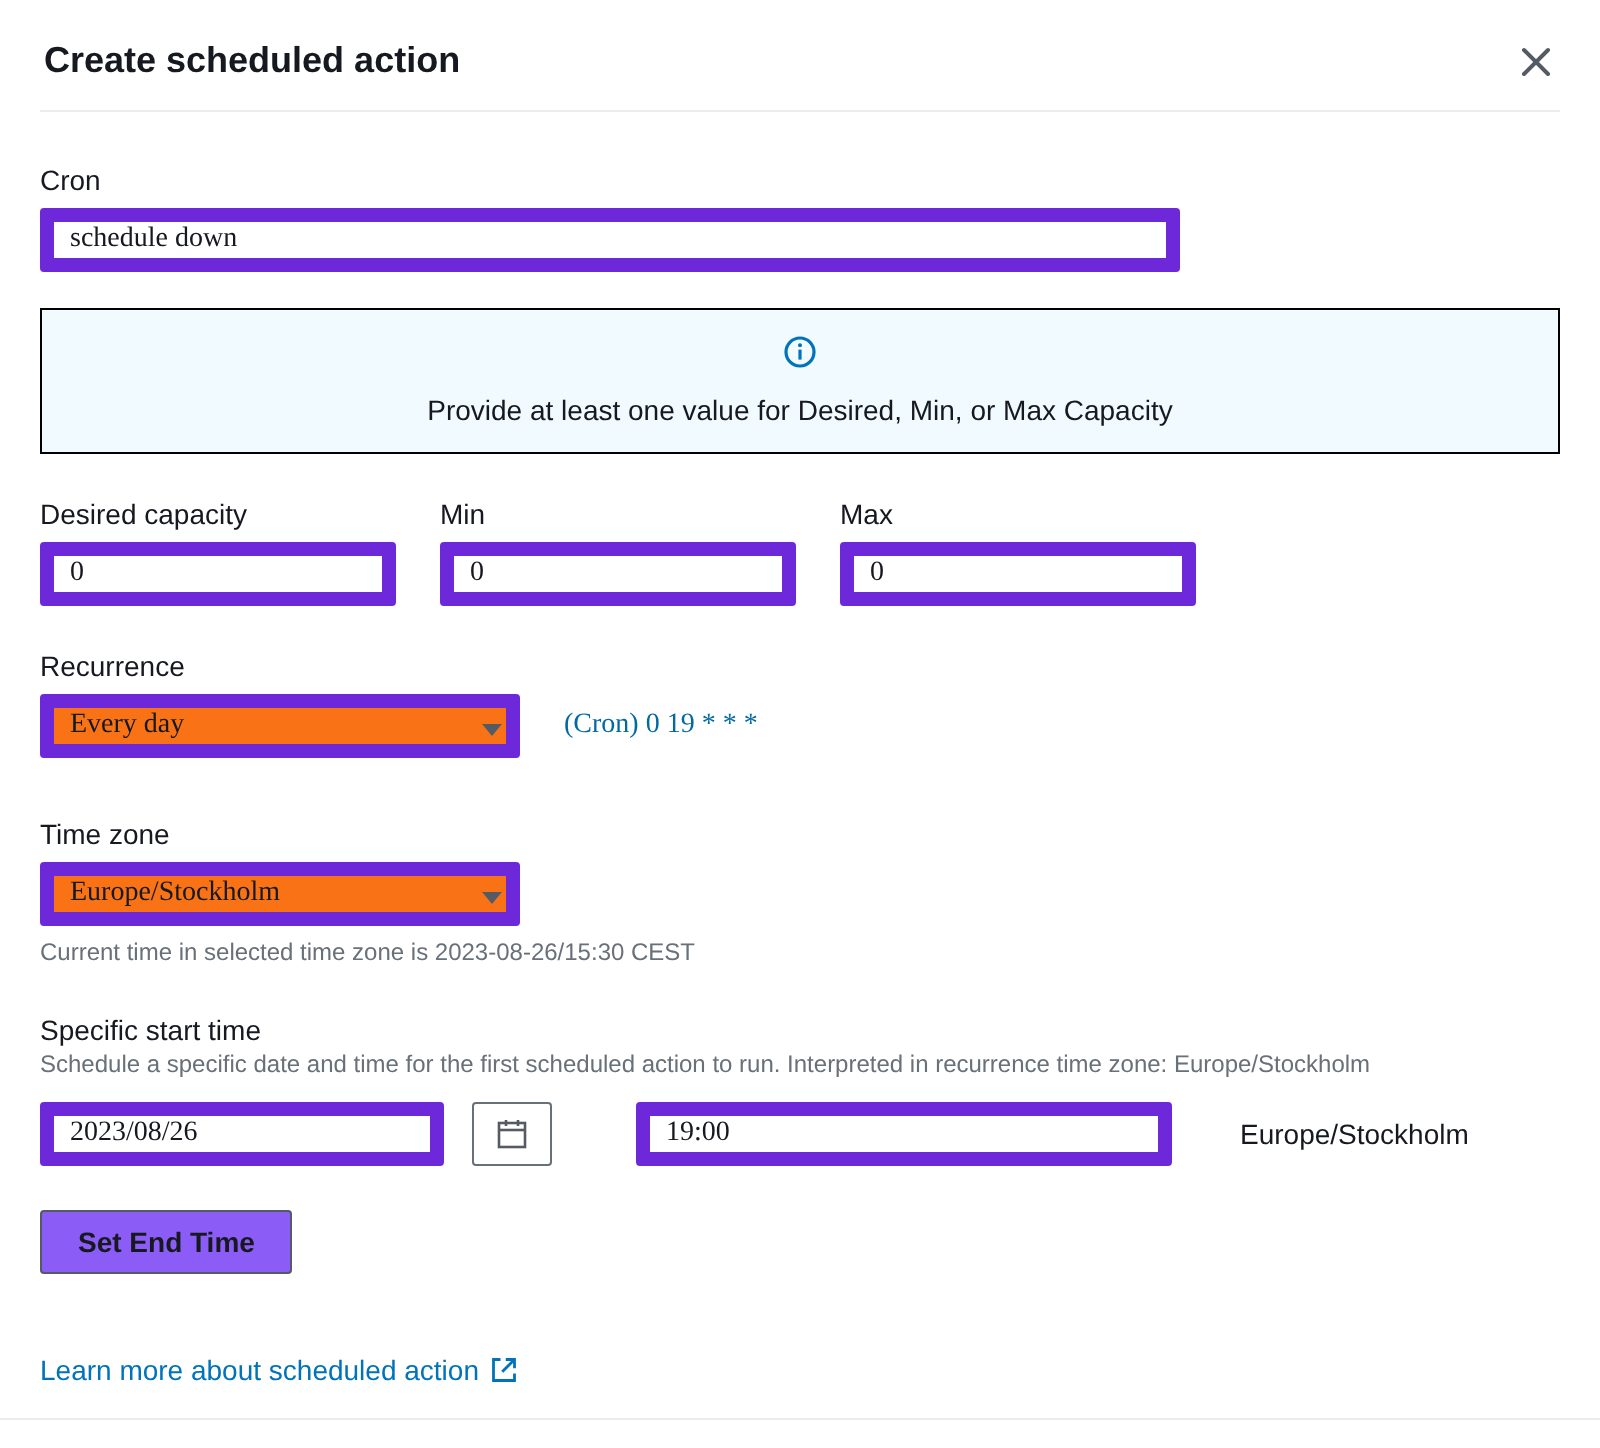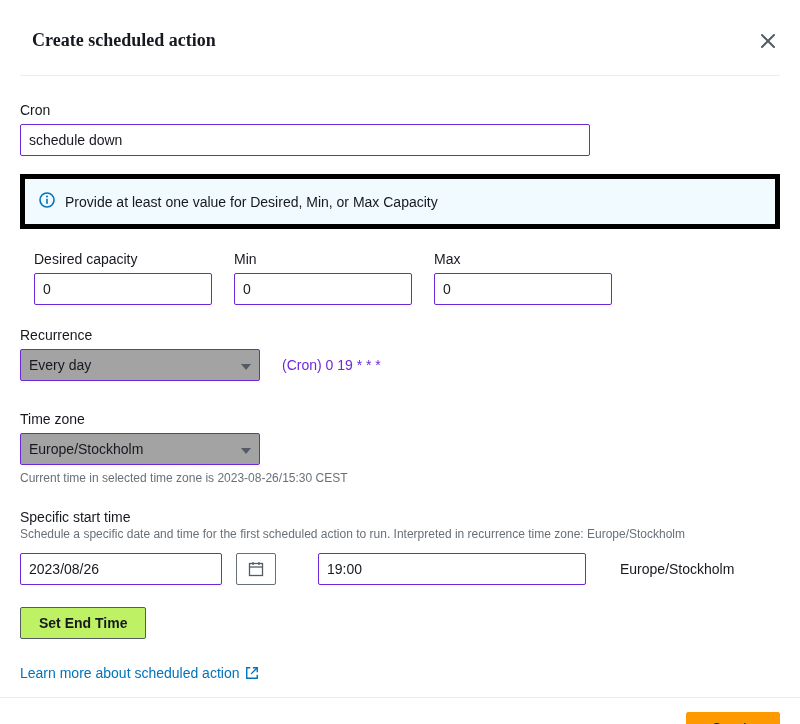--- a/index.html
+++ b/index.html
@@ -19,88 +19,88 @@
     display: flex;
     justify-content: space-between;
     align-items: center;
     border-bottom: 1px solid #eaeded;
     padding-bottom: 12px;
     margin-bottom: 26px;
   }
   .header h1 {
     font-size: 18px;
     font-weight: 700;
-    margin: 12px;
-    color: #16191f;
-    font-family: Liberation Serif, serif;
+    margin: 2px;
+    color: #16191f;
   }
   .close-btn {
     background: none;
     border: none;
     cursor: pointer;
     padding: 4px;
     color: #545b64;
   }
   .close-btn svg { display: block; }
   .field-label {
     font-size: 14px;
     color: #16191f;
     margin-bottom: 6px;
     display: block;
   }
   .text-input {
     width: 100%;
     padding: 6px 8px;
     font-size: 14px;
-    border: 1px solid #6d28d9;
+    border: 7px solid #6d28d9;
     border-radius: 2px;
     color: #16191f;
     height: 32px;
+    font-family: Liberation Serif, serif;
   }
   .name-block { margin-bottom: 18px; }
   .name-block .text-input { width: 570px; }
   .info-banner {
-    border: 5px solid #000000;
+    border: 1px solid #000000;
     background: #f1faff;
     display: flex;
     align-items: center;
     gap: 10px;
     padding: 13px 14px;
     margin-bottom: 22px;
+    flex-direction: column;
   }
   .info-banner .icon { color: #0073bb; flex-shrink:0; }
   .info-banner .msg { font-size: 14px; color: #16191f; }
   .capacity-row {
     display: flex;
     gap: 22px;
     margin-bottom: 22px;
-    margin-left: 14px;
   }
   .capacity-row .col { width: 178px; }
   .capacity-row .text-input { width: 178px; }
   .recurrence-block { margin-bottom: 30px; }
   .recurrence-row { display:flex; align-items:center; gap: 22px; }
   .select-wrap {
     position: relative;
     width: 240px;
   }
   .select-wrap .text-input {
     padding-right: 30px;
     cursor: pointer;
-    background:#a3a3a3;
+    background:#f97316;
   }
   .select-wrap .caret {
     position: absolute;
     right: 9px;
     top: 50%;
     transform: translateY(-50%);
     pointer-events: none;
     color: #545b64;
   }
-  .cron-text { font-size: 14px; color: #6d28d9; }
+  .cron-text { font-size: 14px; color: #0369a1; font-family: Liberation Serif, serif; }
   .tz-block { margin-bottom: 24px; }
   .hint {
     font-size: 12px;
     color: #687078;
     margin-top: 6px;
   }
   .start-block { margin-bottom: 22px; }
   .start-block .sub {
     font-size: 12px;
     color: #687078;
@@ -119,28 +119,28 @@
     background: #fff;
     display:flex; align-items:center; justify-content:center;
     cursor:pointer;
     border-radius: 2px;
     color:#545b64;
   }
   .time-input { width: 268px; margin-left: 28px; }
   .tz-inline { font-size: 14px; color:#16191f; margin-left: 20px; }
   .end-btn {
     border: 1px solid #545b64;
-    background: #bef264;
+    background: #8b5cf6;
     color: #16191f;
     font-weight: 700;
     font-size: 14px;
     padding: 7px 18px;
     cursor: pointer;
     border-radius: 2px;
-    margin-bottom: 26px;
+    margin-bottom: 40px;
   }
   .learn-link {
     color: #0073bb;
     text-decoration: none;
     font-size: 14px;
     display: inline-flex;
     align-items: center;
     gap: 6px;
     cursor:pointer;
   }

